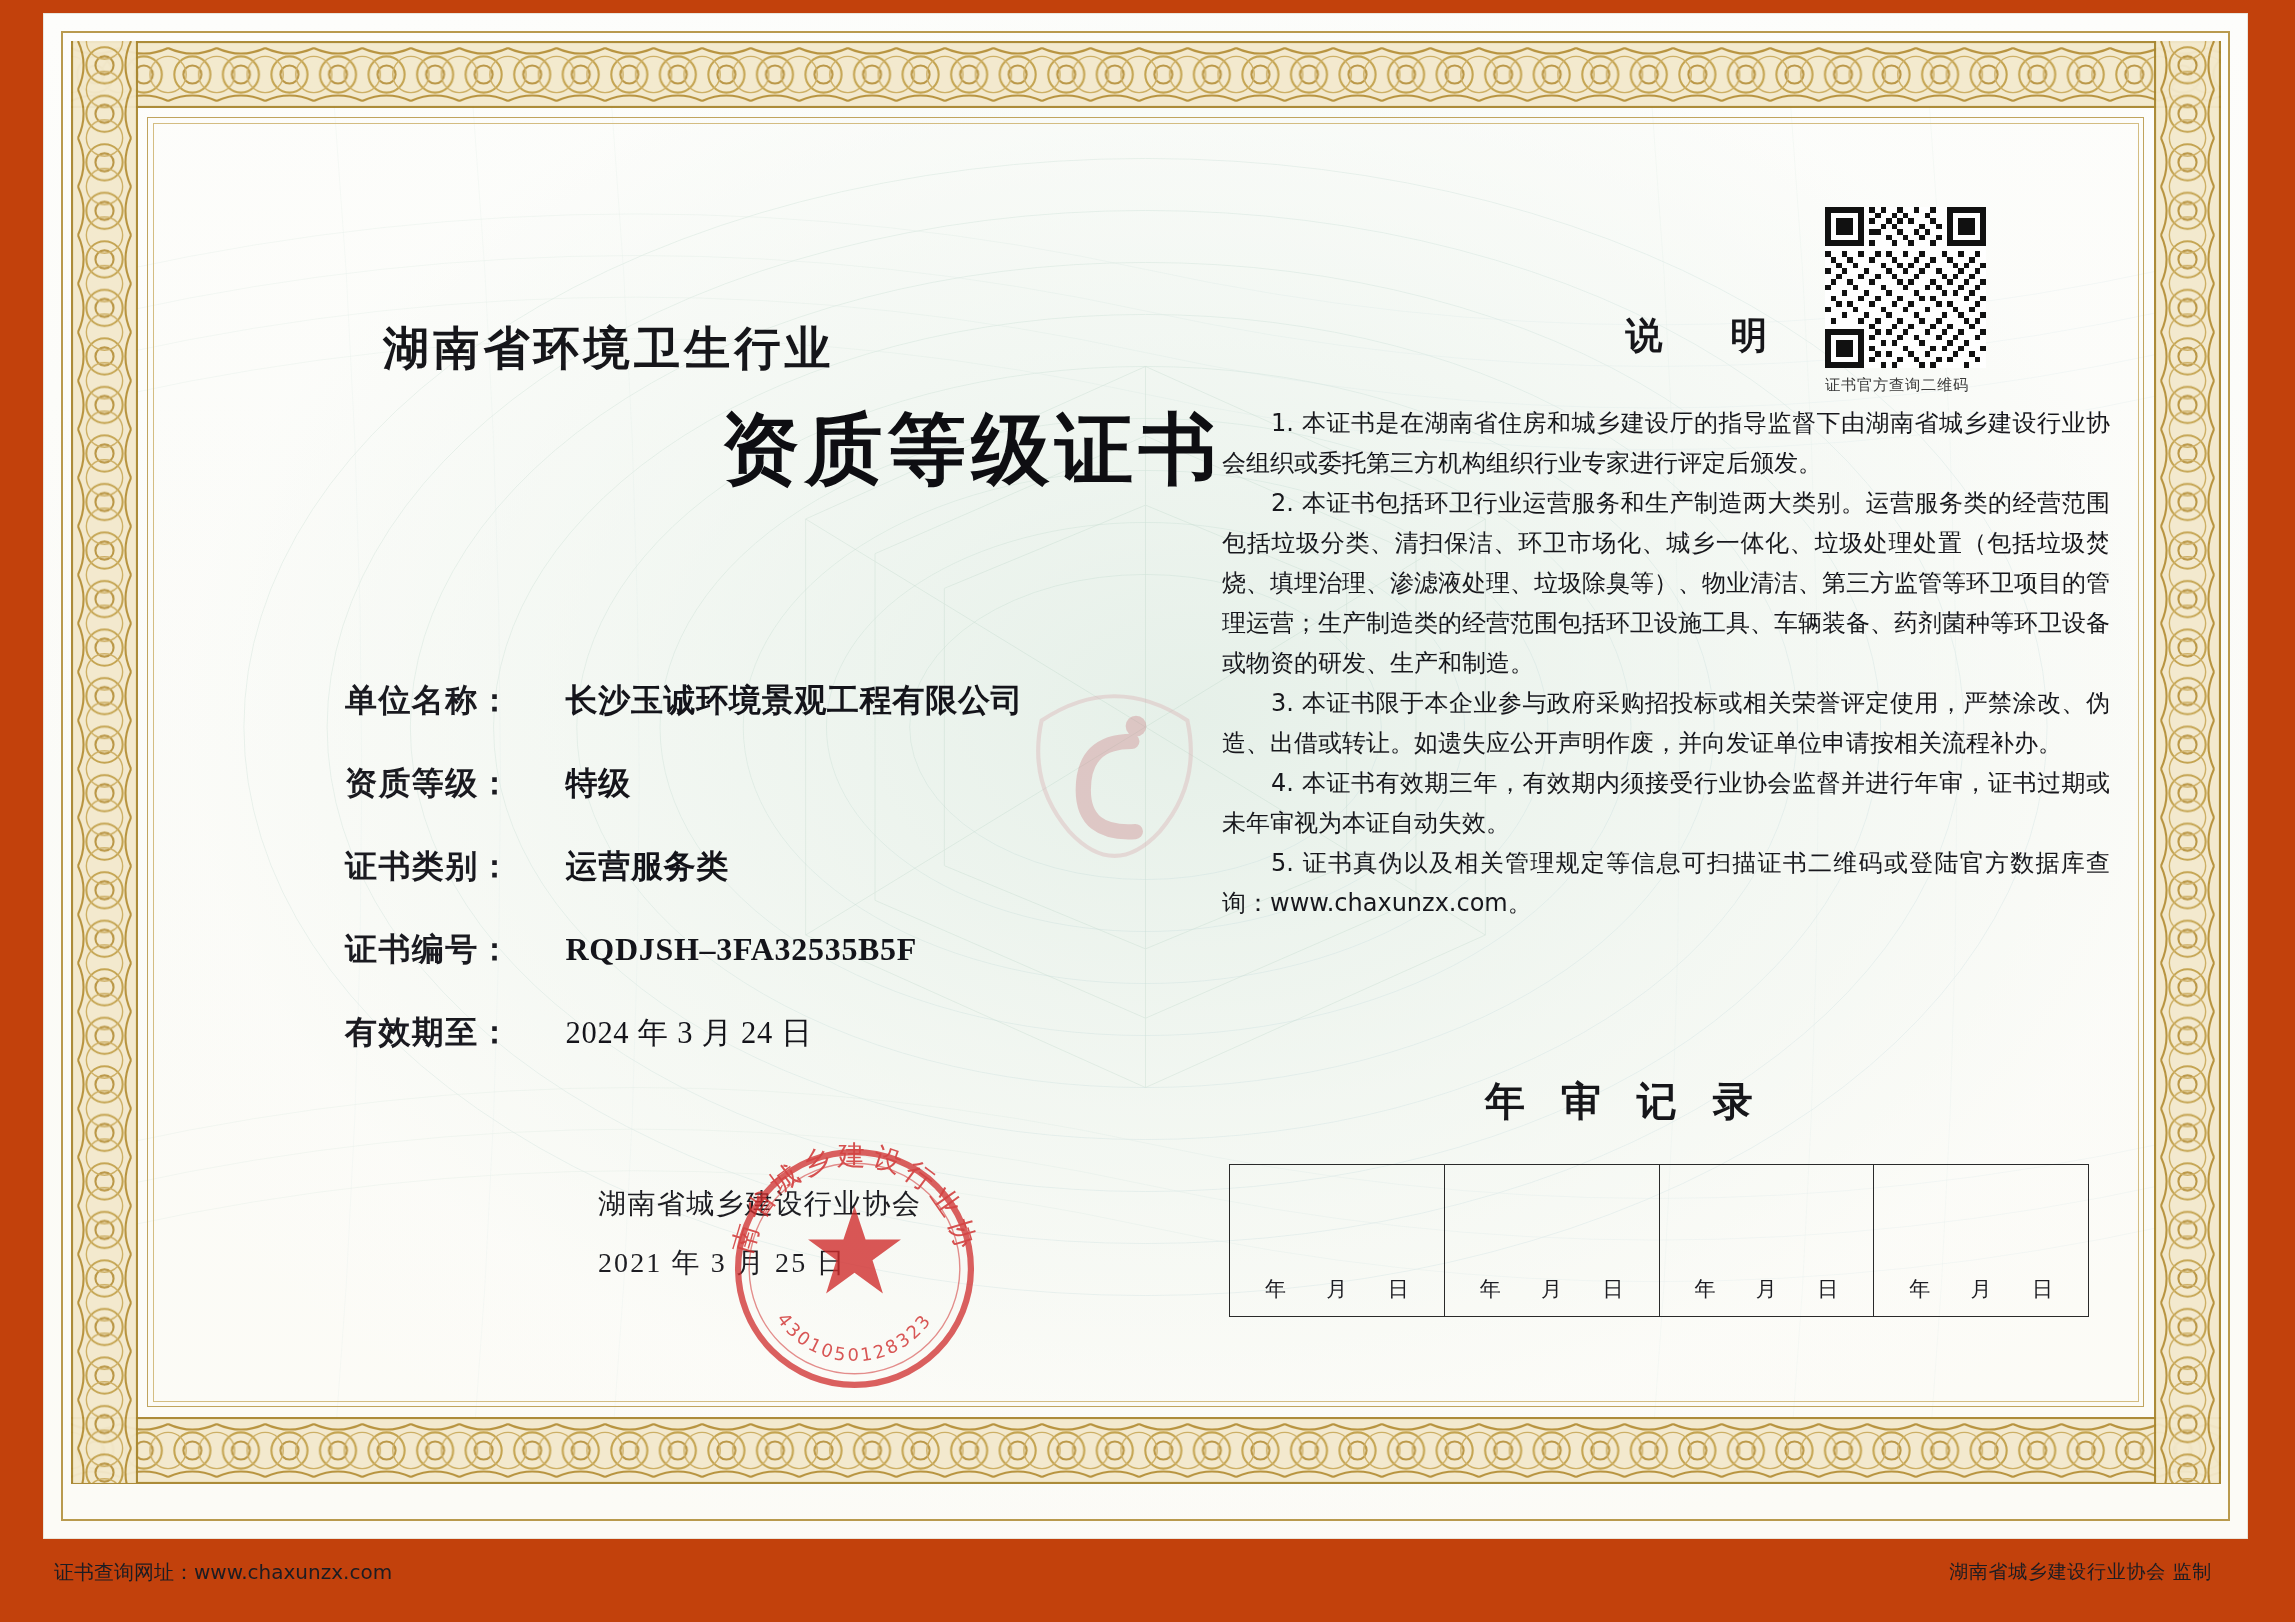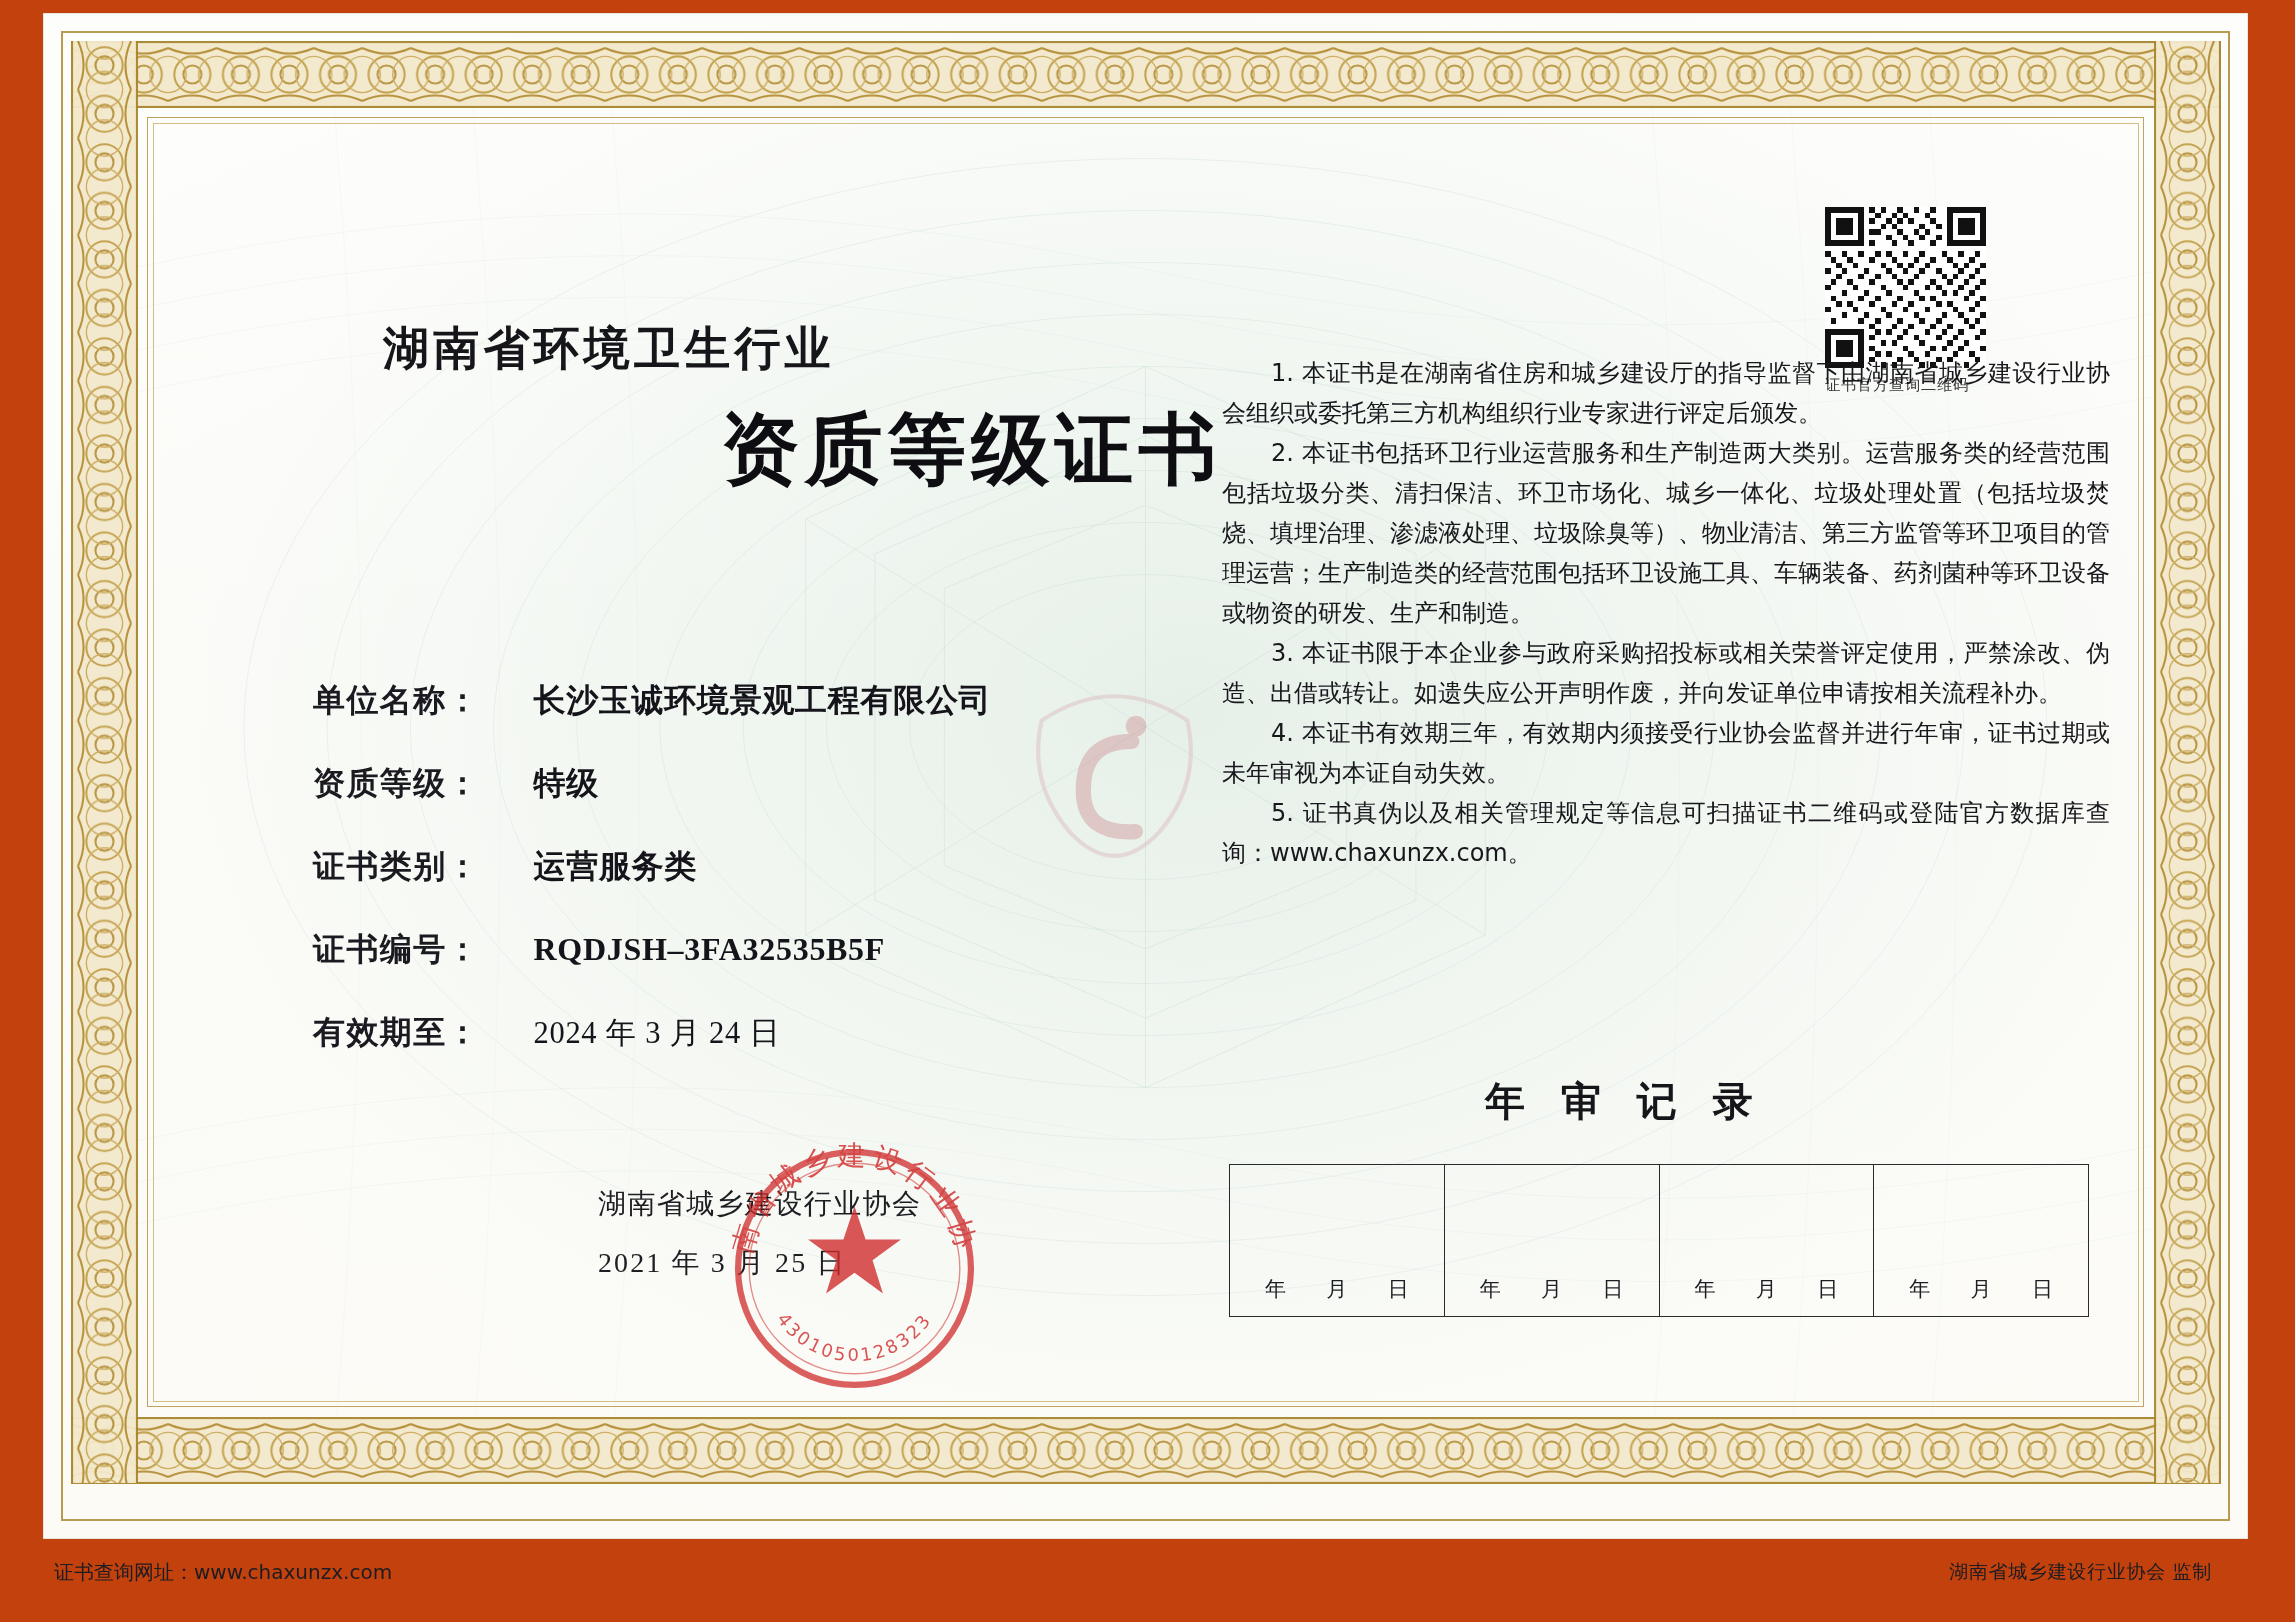--- a/index.html
+++ b/index.html
@@ -116,20 +116,21 @@
     margin-bottom: 39px;
     font-size: 32px;
   }
   .field-label {
     font-family: "DejaVu Sans", sans-serif;
     font-weight: bold;
     color: #1a1a20;
     width: 208px;
     letter-spacing: 1.4px;
     text-align: left;
+    margin-left: 32px;
   }
   .field-value {
     font-family: "DejaVu Sans", sans-serif;
     font-weight: bold;
     color: #14141a;
     letter-spacing: 0.7px;
     margin-left: 12.5px;
   }
   .field-value.serif {
     font-family: "Liberation Serif", serif;
@@ -651,20 +652,21 @@
             <rect x="12" y="28" width="1" height="1"></rect>
             <rect x="17" y="28" width="1" height="1"></rect>
             <rect x="19" y="28" width="1" height="1"></rect>
             <rect x="25" y="28" width="1" height="1"></rect>
         </g>
       </svg>
       <div class="qr-caption">证书官方查询二维码</div>
     </div>
 
     <div class="right-col">
+      <div class="notes-title">说　明</div>
       <div class="notes-body">
         <p>1. 本证书是在湖南省住房和城乡建设厅的指导监督下由湖南省城乡建设行业协会组织或委托第三方机构组织行业专家进行评定后颁发。</p>
         <p>2. 本证书包括环卫行业运营服务和生产制造两大类别。运营服务类的经营范围包括垃圾分类、清扫保洁、环卫市场化、城乡一体化、垃圾处理处置（包括垃圾焚烧、填埋治理、渗滤液处理、垃圾除臭等）、物业清洁、第三方监管等环卫项目的管理运营；生产制造类的经营范围包括环卫设施工具、车辆装备、药剂菌种等环卫设备或物资的研发、生产和制造。</p>
         <p>3. 本证书限于本企业参与政府采购招投标或相关荣誉评定使用，严禁涂改、伪造、出借或转让。如遗失应公开声明作废，并向发证单位申请按相关流程补办。</p>
         <p>4. 本证书有效期三年，有效期内须接受行业协会监督并进行年审，证书过期或未年审视为本证自动失效。</p>
         <p>5. 证书真伪以及相关管理规定等信息可扫描证书二维码或登陆官方数据库查询：www.chaxunzx.com。</p>
       </div>
     </div>
 
     <div class="annual-title">年 审 记 录</div>

